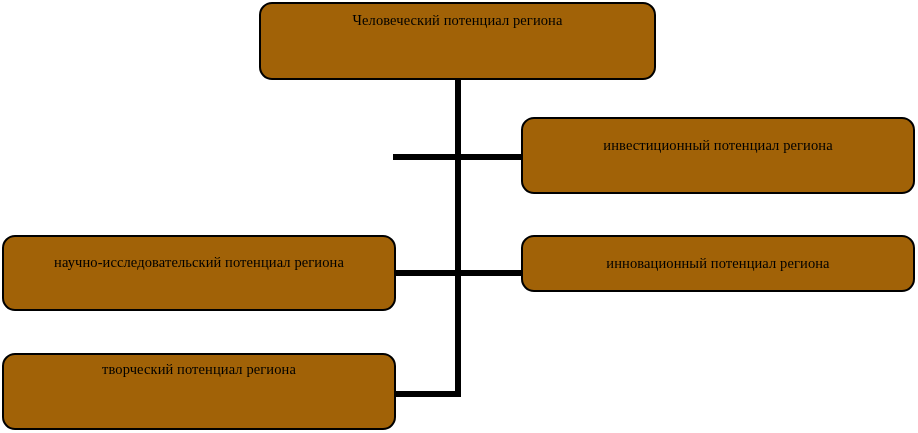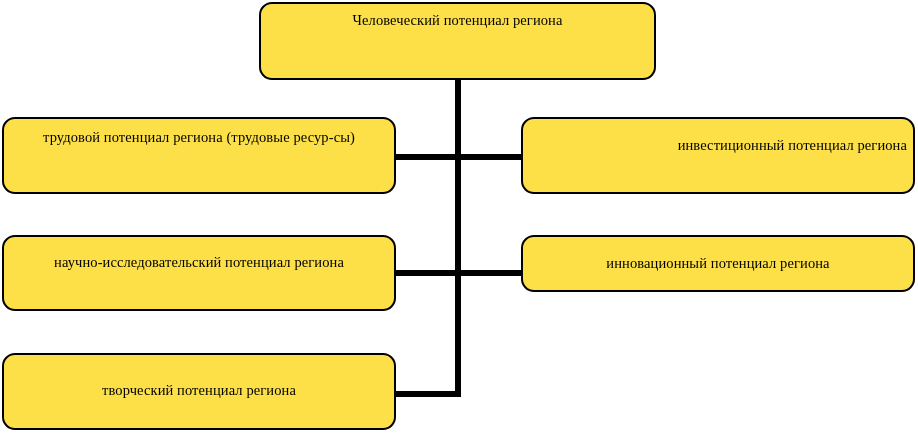--- a/index.html
+++ b/index.html
@@ -13,39 +13,39 @@
     height: 433px;
     background: #ffffff;
     font-family: "Liberation Serif", "DejaVu Serif", serif;
     overflow: hidden;
   }
   .node {
     position: absolute;
     box-sizing: border-box;
     border: 2px solid #000000;
     border-radius: 13px;
-    background: #fde047;
+    background: #a16207;
     display: block;
     z-index: 2;
   }
   .node-label {
     position: absolute;
     left: 6px;
     right: 6px;
     top: 6px;
     text-align: center;
     font-size: 14.5px;
     line-height: 1.32;
     color: #000000;
     letter-spacing: 0.1px;
   }
   
   #node-root .node-label { top: 7px; }
-  #node-creative .node-label { top: 26px; }
-  #node-investment .node-label { top: 17px; text-align: right; }
+  #node-creative .node-label { top: 5px; }
+  #node-investment .node-label { top: 17px; }
   #node-innovation .node-label { top: 17px; }
   #node-research .node-label { top: 16px; }
   #node-labor .node-label { top: 9px; }
 
   .connector {
     position: absolute;
     background: #000000;
     z-index: 1;
   }
 </style>
@@ -59,23 +59,20 @@
   <div class="connector" style="left:393px; top:154px; width:130px; height:6px;"></div>
 
   <div class="connector" style="left:393px; top:270px; width:130px; height:6px;"></div>
 
   <div class="connector" style="left:393px; top:391px; width:68px; height:6px;"></div>
 
   <div class="node" id="node-root" style="left:259px; top:2px; width:397px; height:78px;">
     <div class="node-label">Человеческий потенциал региона</div>
   </div>
 
-  <div class="node" id="node-labor" style="left:2px; top:117px; width:394px; height:77px;">
-    <div class="node-label">трудовой потенциал региона (трудовые ресур-сы)</div>
-  </div>
 
   <div class="node" id="node-investment" style="left:521px; top:117px; width:394px; height:77px;">
     <div class="node-label">инвестиционный потенциал региона</div>
   </div>
 
   <div class="node" id="node-research" style="left:2px; top:235px; width:394px; height:76px;">
     <div class="node-label">научно-исследовательский потенциал региона</div>
   </div>
 
   <div class="node" id="node-innovation" style="left:521px; top:235px; width:394px; height:57px;">

